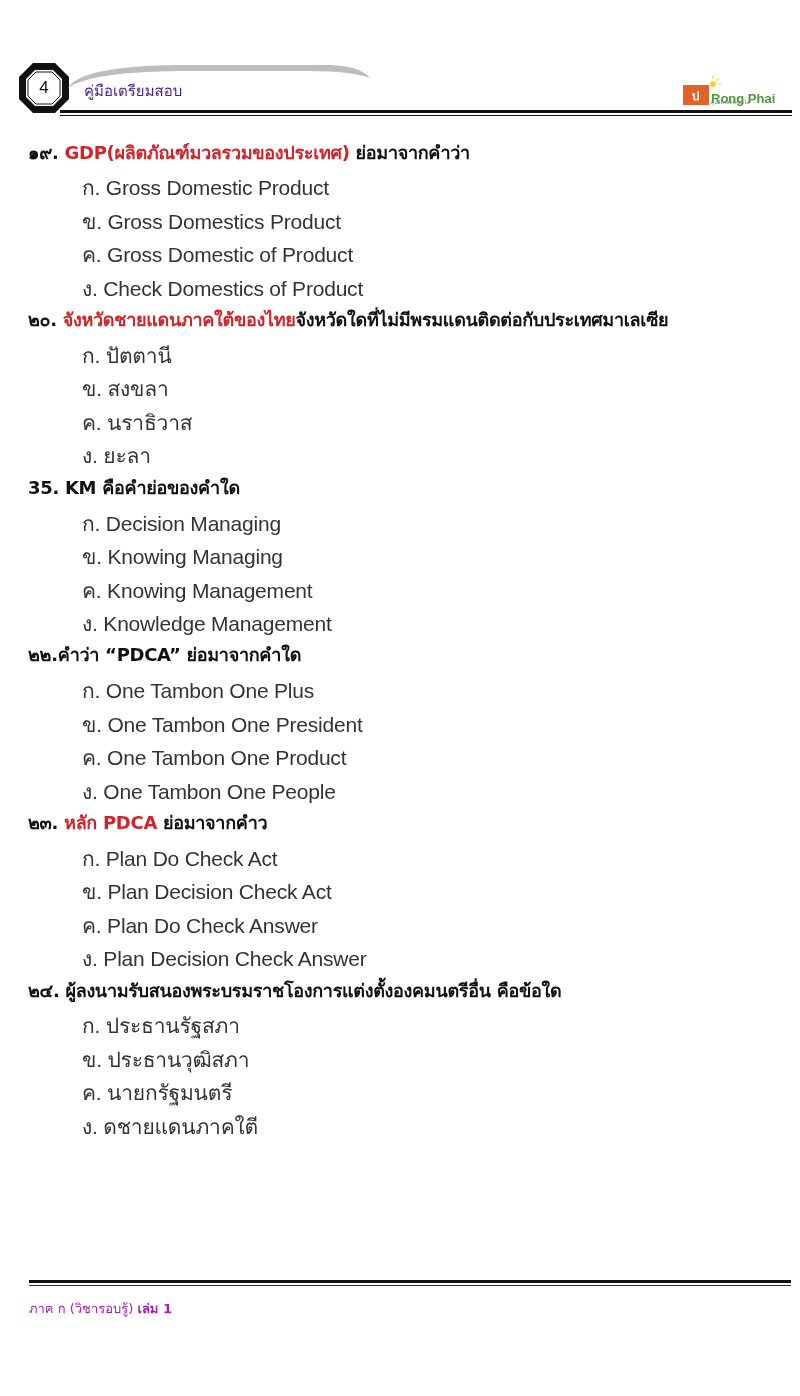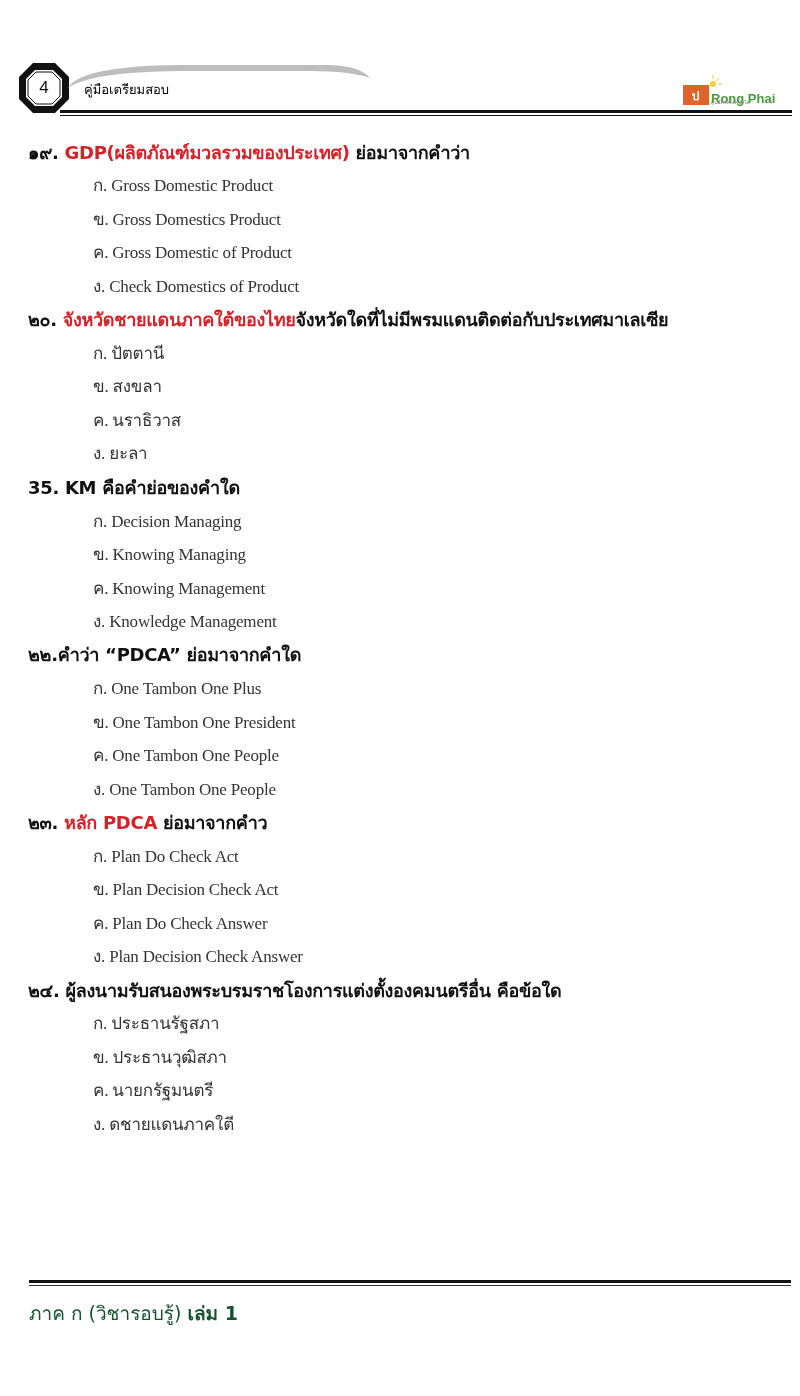--- a/index.html
+++ b/index.html
@@ -12,21 +12,21 @@
     position: absolute; left: 18px; top: 62px; width: 52px; height: 52px;
   }
   .page-badge svg { position: absolute; left: 0; top: 0; }
   .page-num {
     position: absolute; left: 0; top: 0; width: 52px; height: 52px;
     display: flex; align-items: center; justify-content: center;
     font-family: "Liberation Sans", sans-serif; font-size: 17px; color: #111;
   }
   .header-arc { position: absolute; left: 60px; top: 60px; }
   .header-title {
-    position: absolute; left: 84px; top: 79px; font-size: 13px; color: #000000;
+    position: absolute; left: 84px; top: 79px; font-size: 15px; color: #4c1d95;
     font-family: "DejaVu Sans", sans-serif;
   }
   .header-rule-thick {
     position: absolute; left: 60px; top: 110px; width: 732px; height: 3px; background: #111;
   }
   .header-rule-thin {
     position: absolute; left: 60px; top: 115px; width: 732px; height: 1px; background: #111;
   }
   .logo { position: absolute; left: 683px; top: 75px; width: 110px; height: 32px; }
   .logo-box {
@@ -44,32 +44,32 @@
     position: absolute; left: 28px; top: 23px; font-size: 5px; color: #777; white-space: nowrap;
   }
 
   .content { position: absolute; left: 0; top: 0; width: 800px; }
   .question {
     position: absolute; left: 28px; font-size: 18px; font-weight: bold; color: #111;
     white-space: nowrap; font-family: "DejaVu Sans", sans-serif; letter-spacing: -0.3px; text-align: center;
   }
   .question .red { color: #d2232a; }
   .choice {
-    position: absolute; left: 93px; font-size: 17px; color: #333; white-space: nowrap;
-    font-family: Liberation Serif, serif; letter-spacing: -0.2px;
+    position: absolute; left: 82px; font-size: 21px; color: #333; white-space: nowrap;
+    font-family: Liberation Sans, sans-serif; letter-spacing: -0.2px;
   }
 
   .footer-rule-thick {
     position: absolute; left: 29px; top: 1280px; width: 762px; height: 3px; background: #111;
   }
   .footer-rule-thin {
     position: absolute; left: 29px; top: 1285px; width: 762px; height: 1px; background: #333;
   }
   .footer-text {
-    position: absolute; left: 29px; top: 1298px; font-size: 19px; color: #14532d;
+    position: absolute; left: 29px; top: 1298px; font-size: 13px; color: #a21caf;
     font-family: "DejaVu Sans", sans-serif;
   }
   .footer-text b { font-weight: bold; }
 </style>
 </head>
 <body>
 
 <div class="header">
   <div class="page-badge">
     <svg width="52" height="52" viewBox="0 0 52 52">
@@ -123,21 +123,21 @@
   <div class="choice" style="top:507px">ก. Decision Managing</div>
   <div class="choice" style="top:540px">ข. Knowing Managing</div>
   <div class="choice" style="top:574px">ค. Knowing Management</div>
   <div class="choice" style="top:607px">ง. Knowledge Management</div>
 
   <div class="question" style="top:640px">
     <span>๒๒.</span><span>คำว่า “PDCA” ย่อมาจากคำใด</span>
   </div>
   <div class="choice" style="top:674px">ก. One Tambon One Plus</div>
   <div class="choice" style="top:708px">ข. One Tambon One President</div>
-  <div class="choice" style="top:741px">ค. One Tambon One People</div>
+  <div class="choice" style="top:741px">ค. One Tambon One Product</div>
   <div class="choice" style="top:775px">ง. One Tambon One People</div>
 
   <div class="question" style="top:808px">
     <span>๒๓.</span><span> </span><span class="red">หลัก PDCA</span><span> ย่อมาจากคำว</span>
   </div>
   <div class="choice" style="top:842px">ก. Plan Do Check Act</div>
   <div class="choice" style="top:875px">ข. Plan Decision Check Act</div>
   <div class="choice" style="top:909px">ค. Plan Do Check Answer</div>
   <div class="choice" style="top:942px">ง. Plan Decision Check Answer</div>
 

